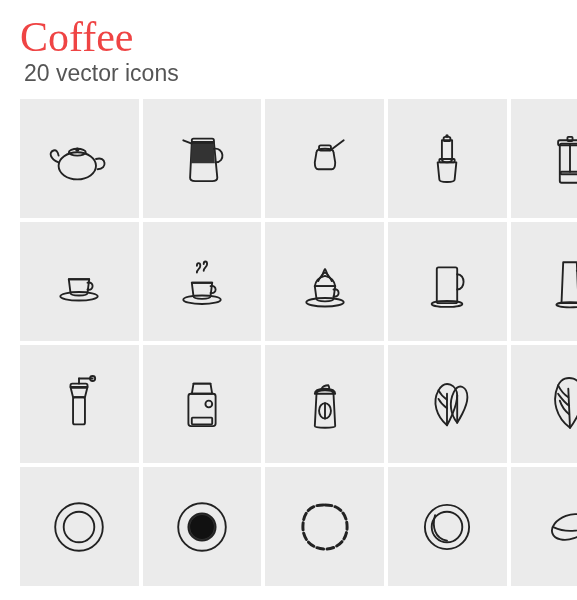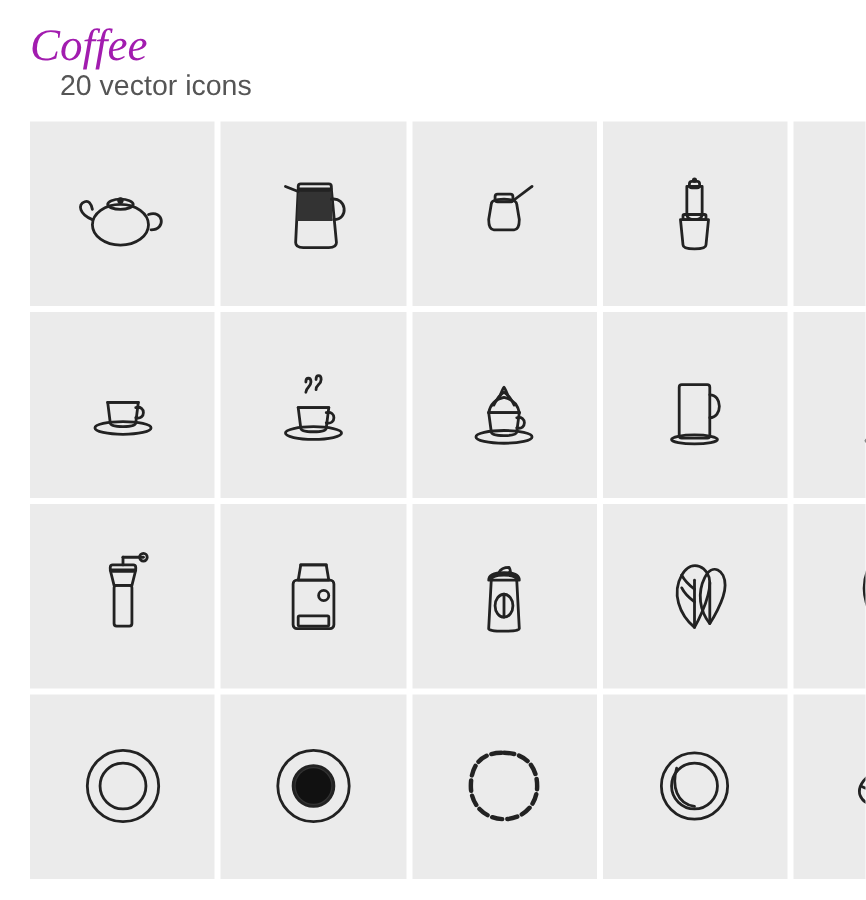--- a/index.html
+++ b/index.html
@@ -7,33 +7,32 @@
       width: 577px;
       height: 600px;
       background: #fff;
       font-family: Georgia, serif;
       display: flex;
       flex-direction: column;
       align-items: flex-start;
       padding: 14px 20px;
     }
     .title {
-      font-size: 30px;
-      font-style: italic;
+      font-size: 42px;
       font-weight: 400;
-      color: #a21caf;
+      color: #ef4444;
       line-height: 1.1;
     }
     .subtitle {
-      font-size: 19px;
+      font-size: 23px;
       color: #555;
       font-family: Arial, sans-serif;
       font-weight: 300;
       margin-bottom: 12px;
-      margin-left: 20px;
+      margin-left: 4px;
     }
     .grid {
       display: grid;
       grid-template-columns: repeat(5, 1fr);
       grid-template-rows: repeat(4, 1fr);
       gap: 4px;
       width: 100%;
       flex: 1;
     }
     .cell {

